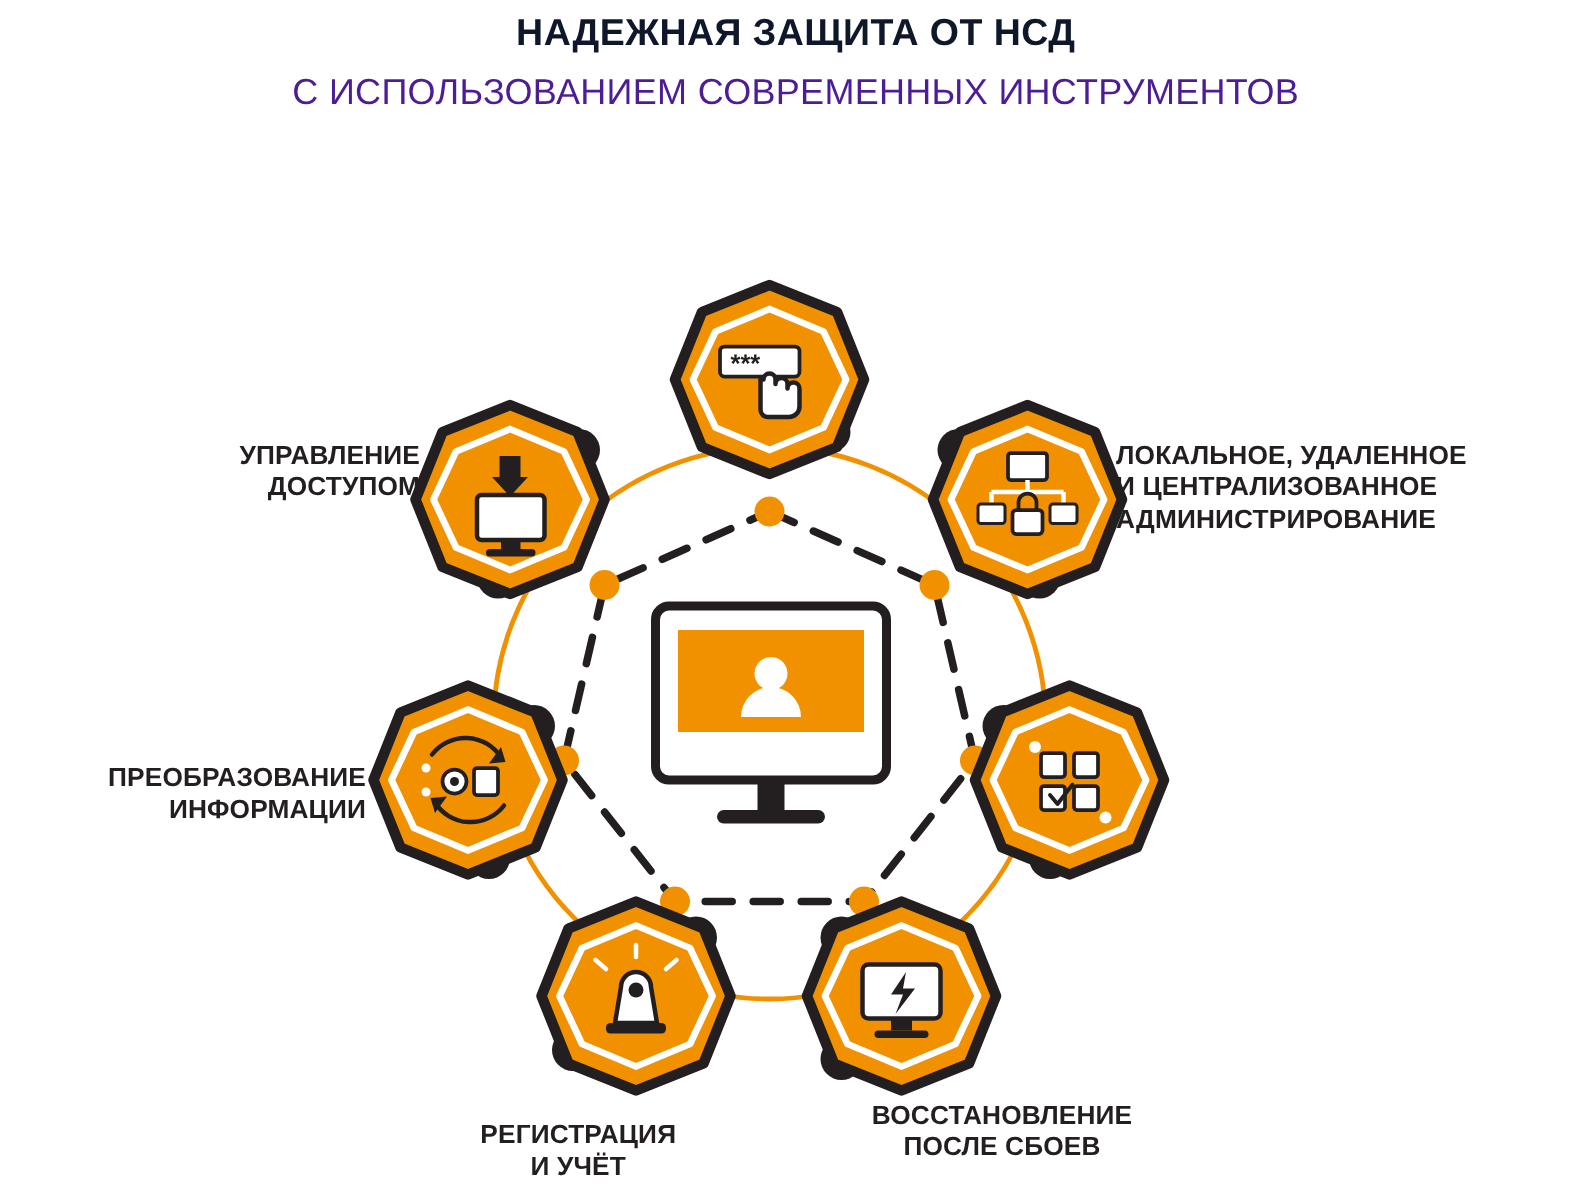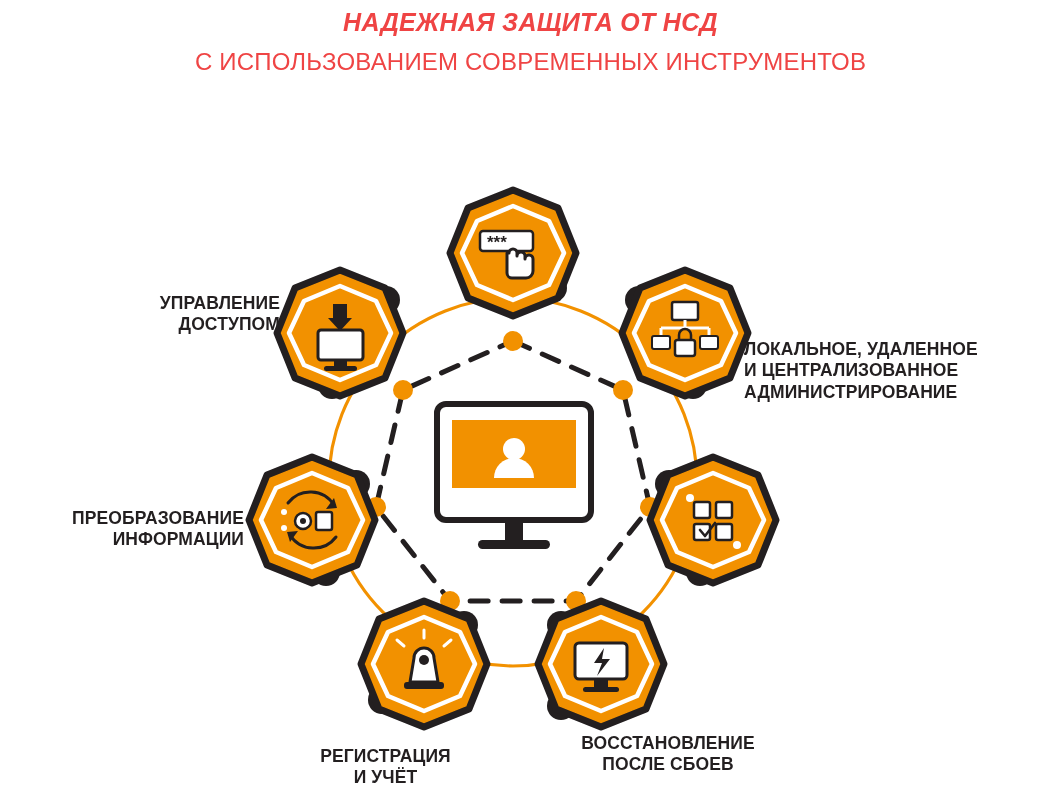--- a/index.html
+++ b/index.html
@@ -24,33 +24,32 @@
   
   .title-main {
     position: absolute;
     top: 8px;
     left: 0;
     width: 1061px;
     text-align: center;
     font-size: 25px;
     font-weight: bold;
     letter-spacing: 0.3px;
-    color: #ef4444;
-    font-style: italic;
+    color: #0f172a;
   }
   .title-sub {
     position: absolute;
     top: 48px;
     left: 0;
     width: 1061px;
     text-align: center;
     font-size: 24px;
     font-weight: normal;
     letter-spacing: 0.2px;
-    color: #ef4444;
+    color: #4c1d95;
   }
 
   
   .diagram {
     position: absolute;
     left: 0;
     top: 0;
     width: 1061px;
     height: 789px;
   }
@@ -62,21 +61,21 @@
   .node-label {
     position: absolute;
     font-size: 17.5px;
     font-weight: bold;
     line-height: 1.22;
     color: #231f20;
     white-space: pre-line;
     letter-spacing: 0.1px;
   }
   .lbl-ident   { top: 138px; left: 370px; width: 300px; text-align: center; }
-  .lbl-admin   { top: 293px; left: 744px; width: 310px; text-align: left; margin-top: 46px; }
+  .lbl-admin   { top: 293px; left: 744px; width: 310px; text-align: left; }
   .lbl-integ   { top: 508px; left: 784px; width: 230px; text-align: left; }
   .lbl-recov   { top: 733px; left: 523px; width: 290px; text-align: center; }
   .lbl-reg     { top: 733px; left: 248px; width: 275px; text-align: center; margin-top: 13px; }
   .lbl-transf  { top: 508px; left: 14px; width: 230px; text-align: right; }
   .lbl-access  { top: 293px; left: 60px; width: 220px; text-align: right; }
 </style>
 </head>
 <body>
 
 <div id="stage">

